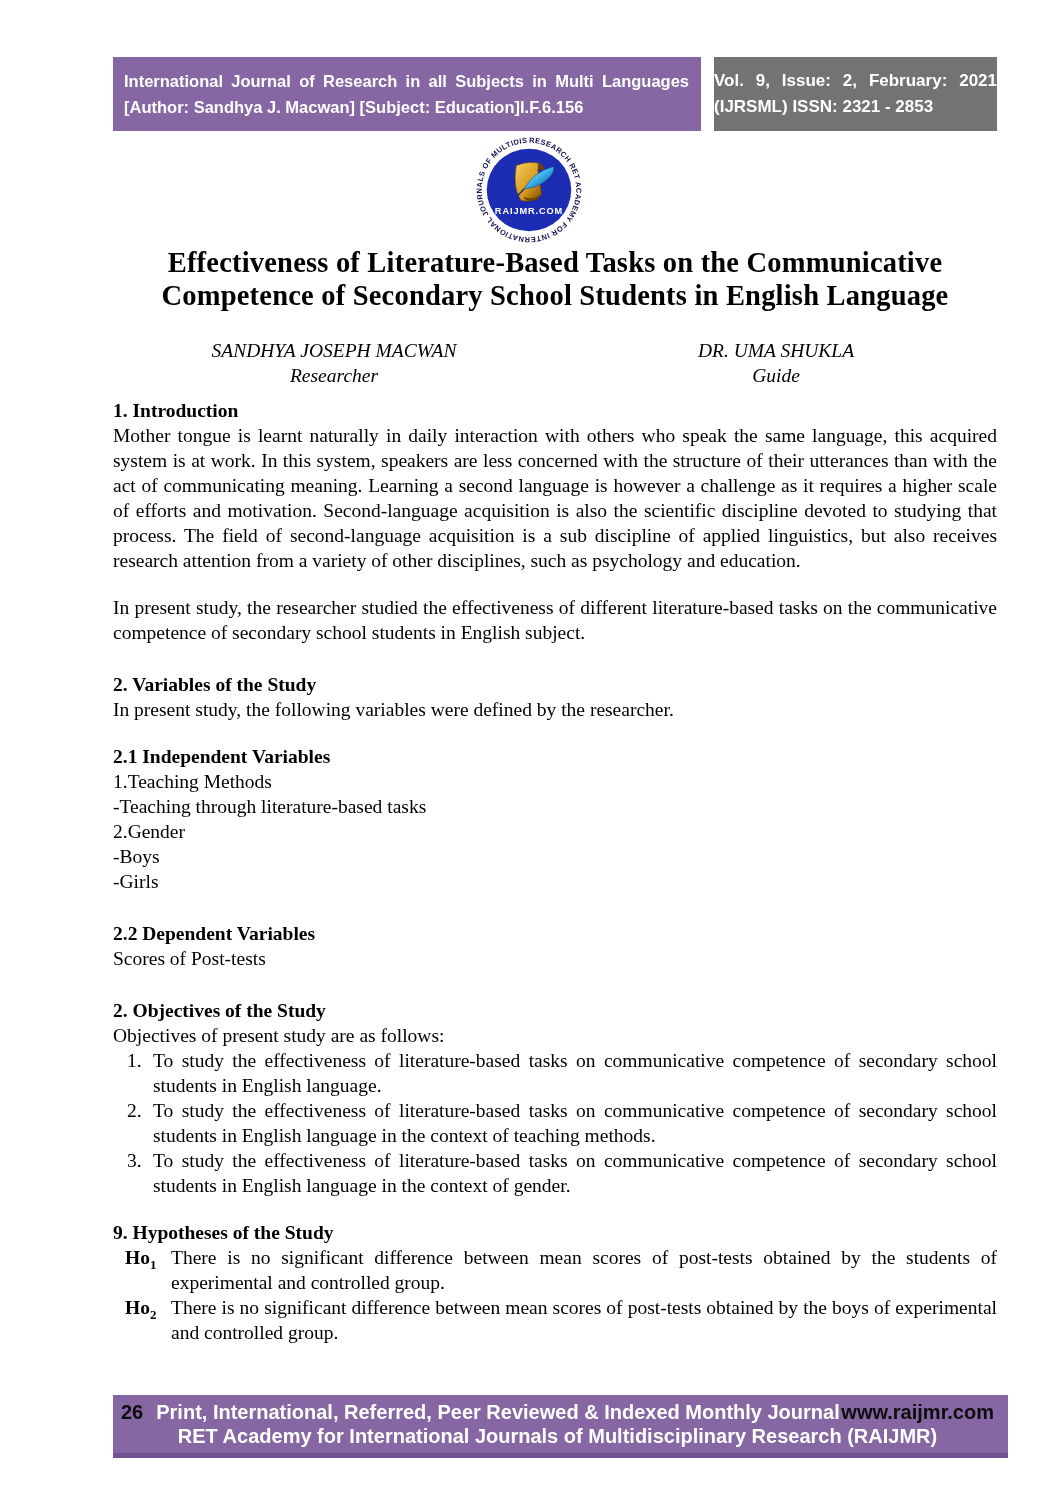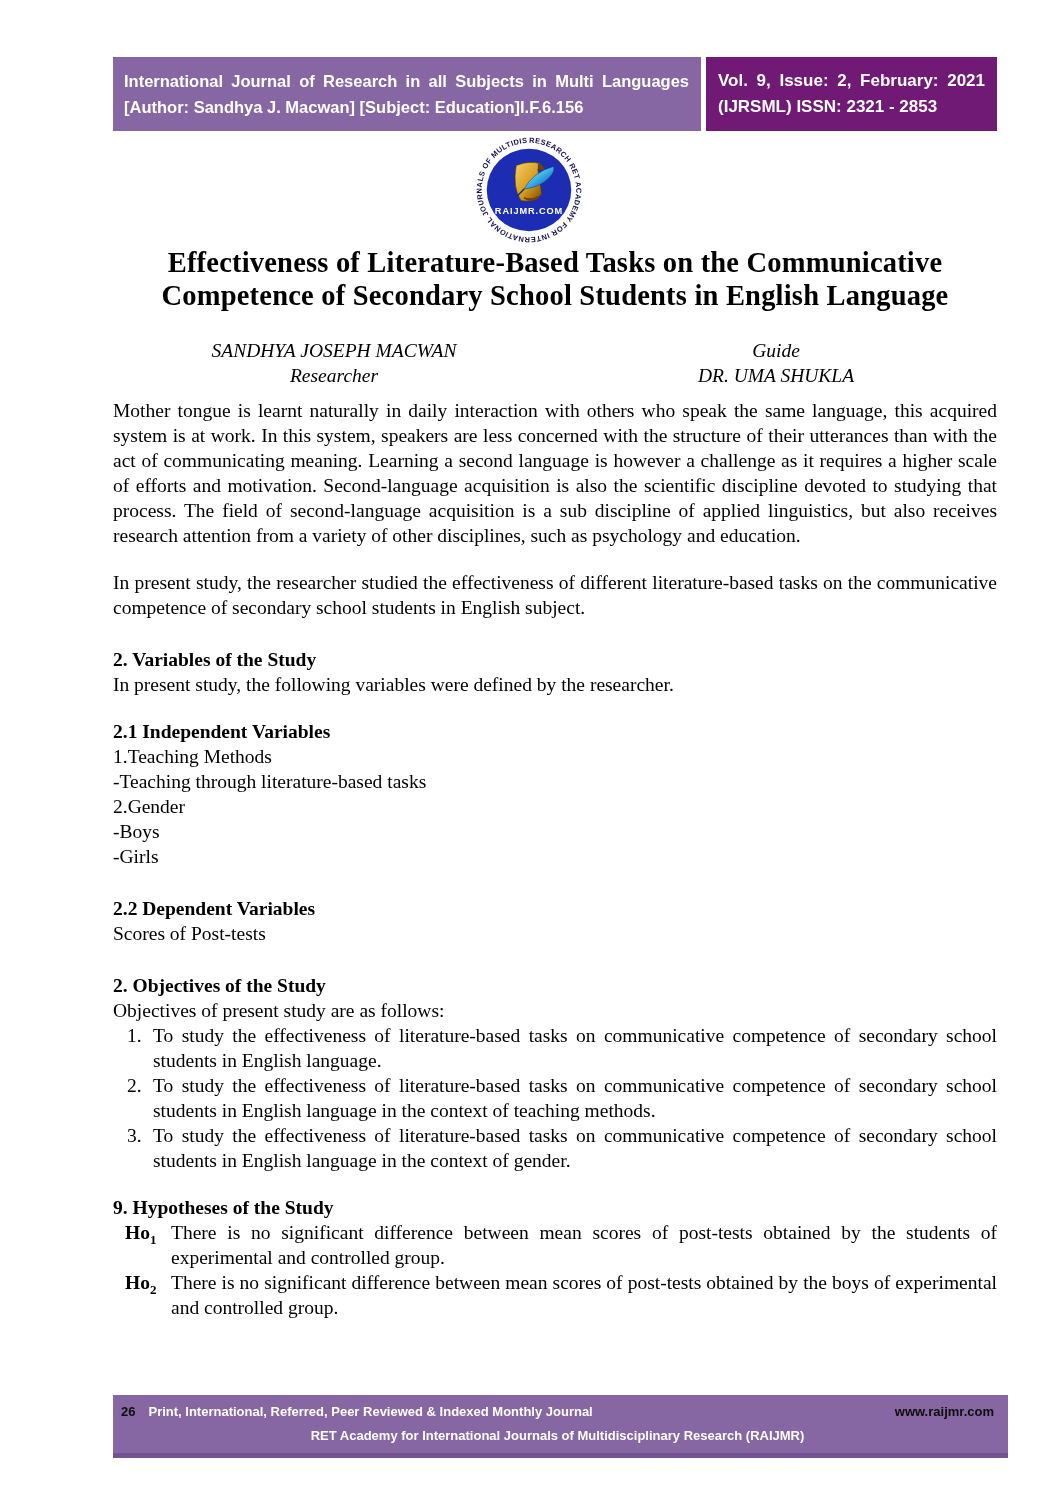--- a/index.html
+++ b/index.html
@@ -2,29 +2,29 @@
 <html><head>
 <meta charset="utf-8">
 <style>
   * { margin:0; padding:0; box-sizing:border-box; }
   html,body { background:#ffffff; }
   .page {
     position:relative; width:1058px; height:1497px; background:#ffffff;
     font-family:"Liberation Serif", serif; color:#000; overflow:hidden;
   }
   
-  .header-row { position:absolute; top:57px; left:113px; width:884px; display:flex; gap:5px;
+  .header-row { position:absolute; top:57px; left:113px; width:884px; display:flex; gap:13px;
     font-family:"Liberation Sans", sans-serif; font-weight:bold; }
   .header-journal {
     flex:0 0 588px; background:var(--purple); color:#fff; padding:11px 12px 11px 11px;
     font-size:16.5px; line-height:26px;
   }
   .header-journal .justify-last { text-align:justify; text-align-last:justify; }
   .header-issue {
-    flex:1; background:#701a75; color:#fff; padding:11px 12px; font-size:17px; line-height:26px;
+    flex:1; background:#737373; color:#fff; padding:11px 0; font-size:17px; line-height:26px;
   }
   .header-issue .justify-last { text-align:justify; text-align-last:justify; }
   
   .logo-wrap { position:absolute; top:134px; left:0; width:1058px; text-align:center; }
   
   .paper-title {
     position:absolute; top:246px; left:113px; width:884px;
     font-size:28.5px; font-weight:bold; line-height:33px; text-align:center;
     letter-spacing:0.2px;
   }
@@ -46,21 +46,21 @@
   .hyp-row { display:flex; padding-left:12px; }
   .hyp-label { flex:0 0 46px; font-weight:bold; }
   .hyp-label sub { font-size:13px; }
   .hyp-text { flex:1; text-align:justify; }
   
   .footer-bar {
     position:absolute; top:1395px; left:113px; right:50px;
     background:var(--purple); color:#fff;
     border-bottom:5px solid #715394;
     font-family:"Liberation Sans", sans-serif; font-weight:bold;
-    font-size:13px; line-height:24px; padding:5px 14px 5px 8px;
+    font-size:20px; line-height:24px; padding:5px 14px 5px 8px;
   }
   .footer-line1 { display:flex; align-items:baseline; }
   .footer-pagenum { color:#0d0d0d; margin-right:13px; }
   .footer-text1 { flex:1; text-align:left; }
   .footer-site { color:#0d0d0d; }
   .footer-line2 { text-align:center; }
   :root { --purple:#8667a3; }
 </style>
 </head>
 <body>
@@ -111,27 +111,28 @@
   </div>
 
   <h1 class="paper-title">Effectiveness of Literature-Based Tasks on the Communicative Competence of Secondary School Students in English Language</h1>
 
   <div class="authors-row">
     <div class="author-block">
       <div>SANDHYA JOSEPH MACWAN</div>
       <div>Researcher</div>
     </div>
     <div class="author-block">
+      <div>DR. UMA SHUKLA</div>
       <div>Guide</div>
-      <div>DR. UMA SHUKLA</div>
     </div>
   </div>
 
   <div class="body-col">
 
+    <div class="sec-heading">1. Introduction</div>
     <p>Mother tongue is learnt naturally in daily interaction with others who speak the same language, this acquired system is at work. In this system, speakers are less concerned with the structure of their utterances than with the act of communicating meaning. Learning a second language is however a challenge as it requires a higher scale of efforts and motivation. Second-language acquisition is also the scientific discipline devoted to studying that process. The field of second-language acquisition is a sub discipline of applied linguistics, but also receives research attention from a variety of other disciplines, such as psychology and education.</p>
 
     <p class="mt-blank">In present study, the researcher studied the effectiveness of different literature-based tasks on the communicative competence of secondary school students in English subject.</p>
 
     <div class="sec-heading mt-blank2">2. Variables of the Study</div>
     <p class="plain">In present study, the following variables were defined by the researcher.</p>
 
     <div class="sec-heading mt-blank">2.1 Independent Variables</div>
     <div class="plain">1.Teaching Methods</div>
     <div class="plain">-Teaching through literature-based tasks</div>

